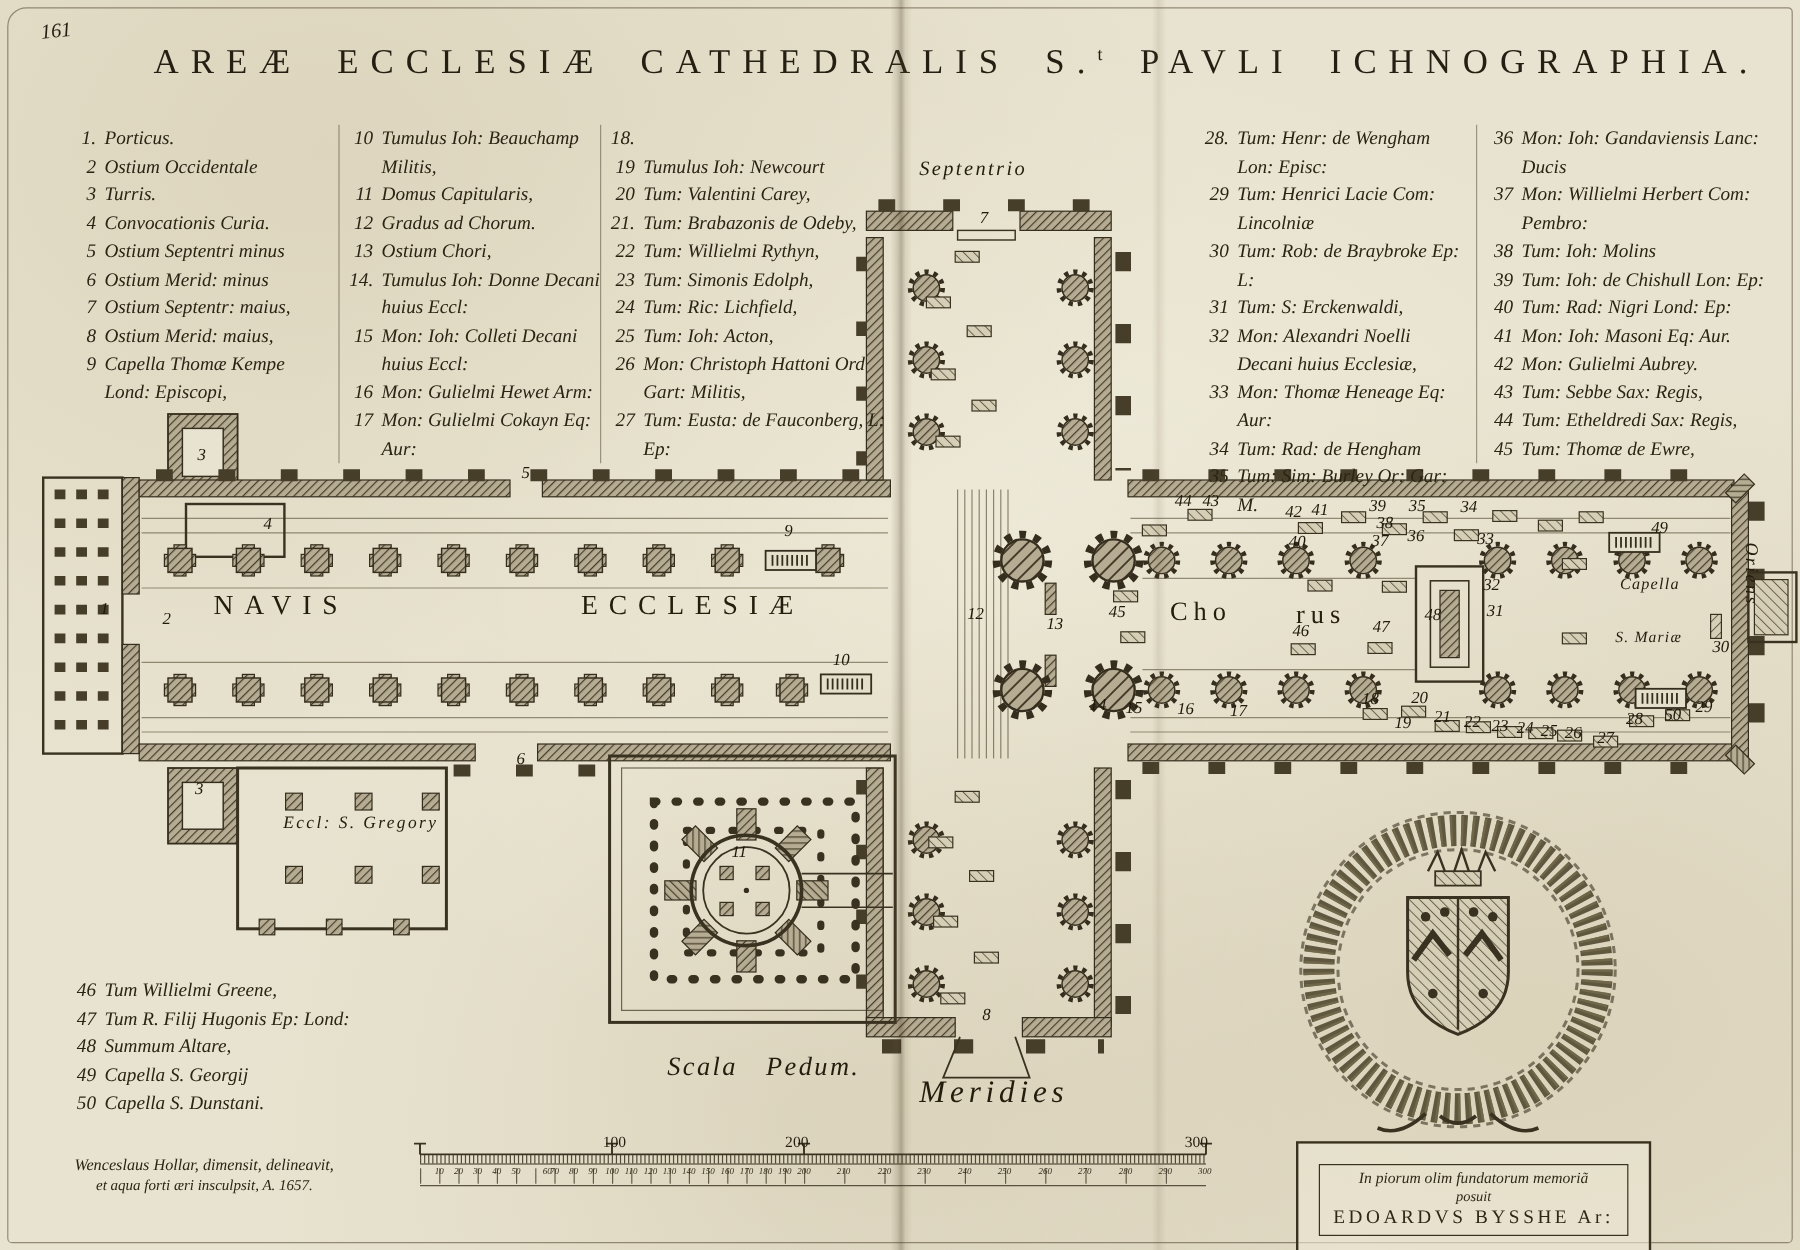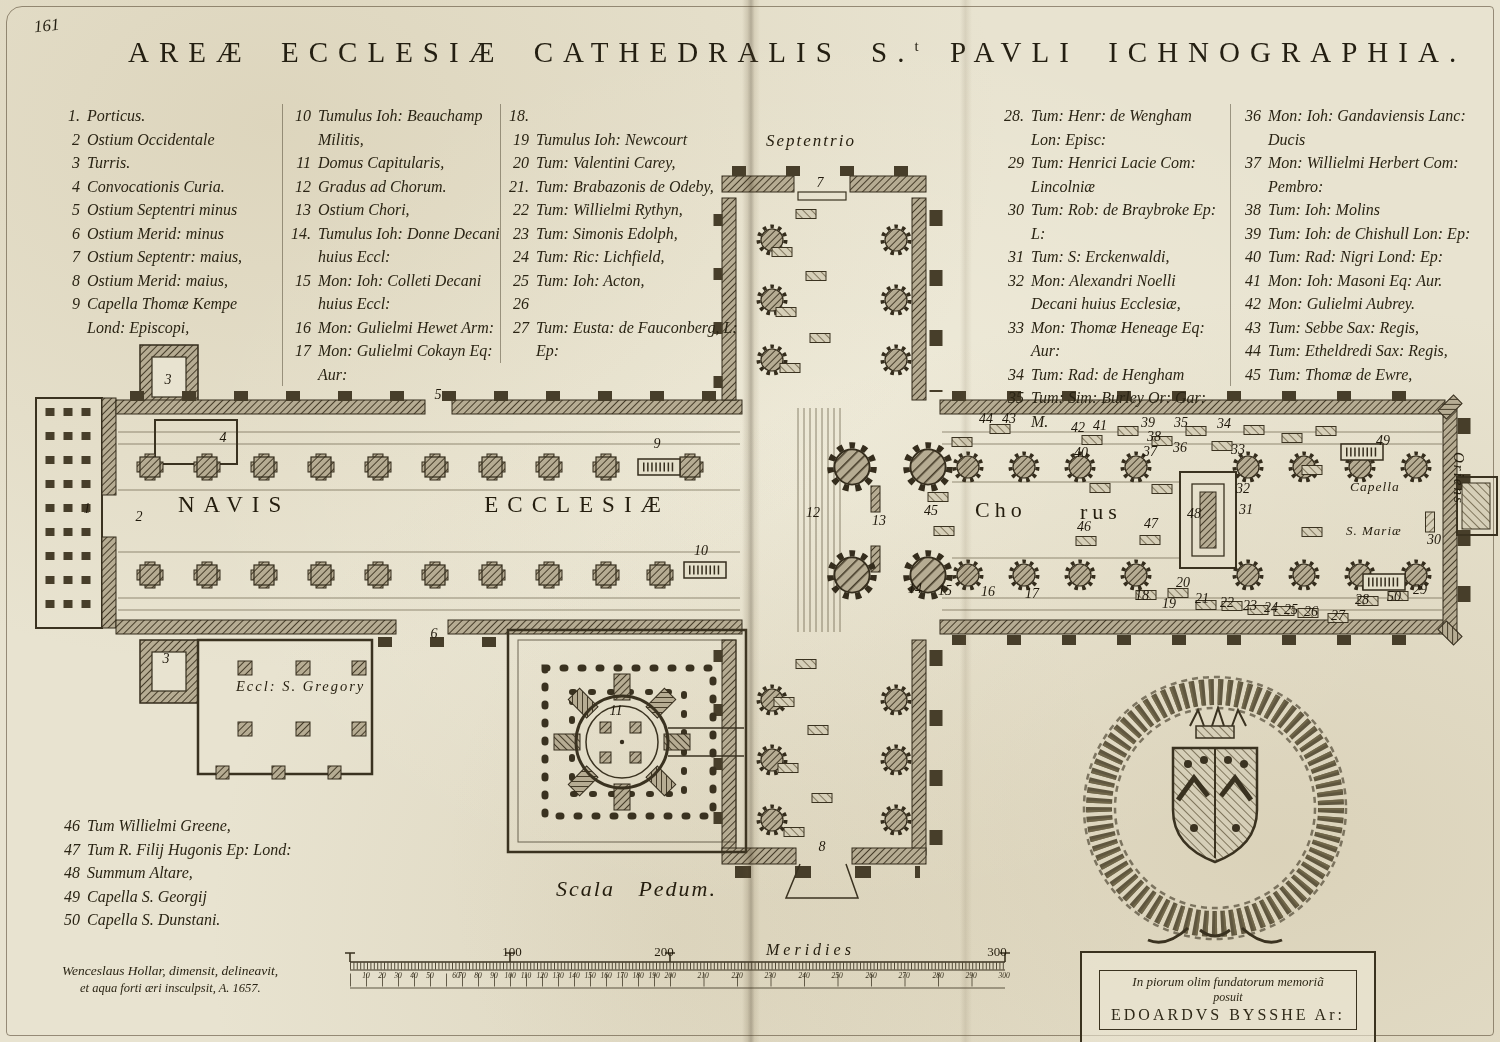--- a/index.html
+++ b/index.html
@@ -37,21 +37,21 @@
     color:#20190c;white-space:nowrap;}
   .plab{position:absolute;color:#241d0e;white-space:nowrap;}
   .lab-navis{left:178px;top:492px;width:492px;display:flex;justify-content:space-between;
     font-size:23px;letter-spacing:9px;}
   .lab-cho{left:975px;top:497px;font-size:22px;letter-spacing:5px;}
   .lab-rus{left:1080px;top:499px;font-size:22px;letter-spacing:5px;}
   .lab-cap1{left:1350px;top:479px;font-style:italic;font-size:13.5px;letter-spacing:1px;}
   .lab-cap2{left:1346px;top:523px;font-style:italic;font-size:13px;letter-spacing:1px;}
   .lab-greg{left:236px;top:678px;font-style:italic;font-size:14.5px;letter-spacing:2px;}
   .lab-sept{left:766px;top:131px;font-style:italic;font-size:17px;letter-spacing:2px;}
-  .lab-merid{left:766px;top:941px;font-style:italic;font-size:16px;letter-spacing:4px;}
+  .lab-merid{left:766px;top:895px;font-style:italic;font-size:26px;letter-spacing:4px;}
   .lab-oriens{left:1450px;top:452px;font-style:italic;font-size:15px;letter-spacing:2px;
     writing-mode:vertical-rl;}
   .lab-scala{left:556px;top:876px;font-style:italic;font-size:22px;letter-spacing:2px;word-spacing:16px;}
   .scale-major{position:absolute;top:944px;transform:translateX(-50%);font-size:13px;color:#241d0e;}
   .scale-tick{position:absolute;top:971px;transform:translateX(-50%);font-style:italic;
     font-size:7.5px;color:#332c1a;}
   .sig{left:62px;top:962px;font-style:italic;font-size:13.5px;line-height:1.35;color:#2a2414;}
   .sig .l2{padding-left:18px;font-size:12.5px;}
   .cart{left:1080px;top:951px;width:258px;border:2px solid #3a321f;padding:17px;background:rgba(236,231,214,.6);}
   .cart .inner{border:1px solid #3a321f;padding:3px 4px 5px;text-align:center;}
@@ -464,20 +464,21 @@
       <div class="lentry">
       <span class="ln">24</span>
       <span class="lt">Tum: Ric: Lichfield,</span>
     </div>
       <div class="lentry">
       <span class="ln">25</span>
       <span class="lt">Tum: Ioh: Acton,</span>
     </div>
       <div class="lentry">
       <span class="ln">26</span>
+      <span class="lt">Mon: Christoph Hattoni Ord Gart: Militis,</span>
     </div>
       <div class="lentry">
       <span class="ln">27</span>
       <span class="lt">Tum: Eusta: de Fauconberg, L: Ep:</span>
     </div>
     </div>
   <div class="abs legend col4">
 
   <div class="lentry">
       <span class="ln">28.</span>
@@ -605,21 +606,21 @@
       <span class="pm" style="position: absolute; left: 822px; top: 847px;">8</span>
       <span class="pm" style="position: absolute; left: 657px; top: 444px;">9</span>
       <span class="pm" style="position: absolute; left: 701px; top: 551px;">10</span>
       <span class="pm" style="position: absolute; left: 616px; top: 711px;">11</span>
       <span class="pm" style="position: absolute; left: 813px; top: 513px;">12</span>
       <span class="pm" style="position: absolute; left: 879px; top: 521px;">13</span>
       <span class="pm" style="position: absolute; left: 915px; top: 589px;">14</span>
       <span class="pm" style="position: absolute; left: 945px; top: 591px;">15</span>
       <span class="pm" style="position: absolute; left: 988px; top: 592px;">16</span>
       <span class="pm" style="position: absolute; left: 1032px; top: 594px;">17</span>
-      <span class="pm" style="position: absolute; left: 1142px; top: 596px;">18</span>
+      <span class="pm" style="position: absolute; left: 1142px; top: 584px;">18</span>
       <span class="pm" style="position: absolute; left: 1169px; top: 604px;">19</span>
       <span class="pm" style="position: absolute; left: 1183px; top: 583px;">20</span>
       <span class="pm" style="position: absolute; left: 1202px; top: 599px;">21</span>
       <span class="pm" style="position: absolute; left: 1227px; top: 603px;">22</span>
       <span class="pm" style="position: absolute; left: 1250px; top: 606px;">23</span>
       <span class="pm" style="position: absolute; left: 1271px; top: 608px;">24</span>
       <span class="pm" style="position: absolute; left: 1291px; top: 610px;">25</span>
       <span class="pm" style="position: absolute; left: 1311px; top: 612px;">26</span>
       <span class="pm" style="position: absolute; left: 1338px; top: 616px;">27</span>
       <span class="pm" style="position: absolute; left: 1362px; top: 600px;">28</span>

